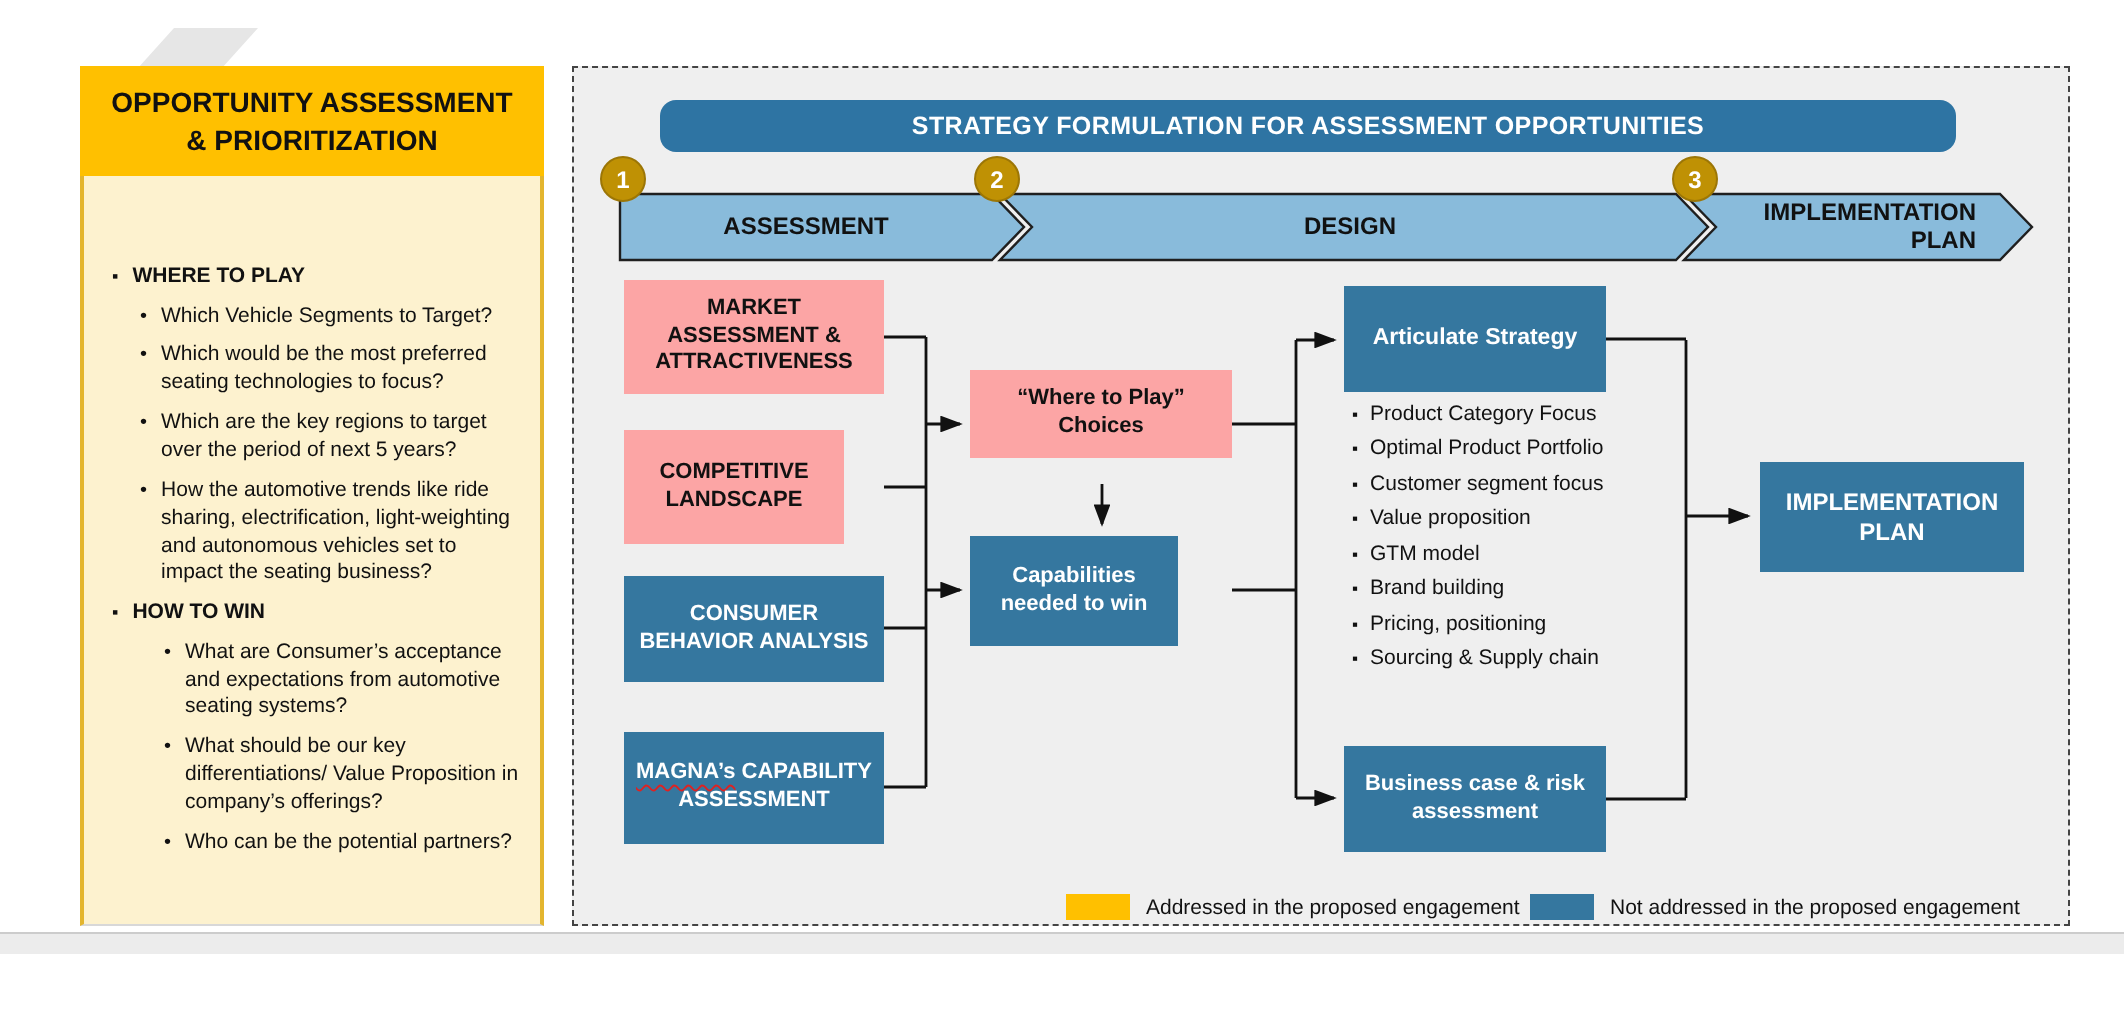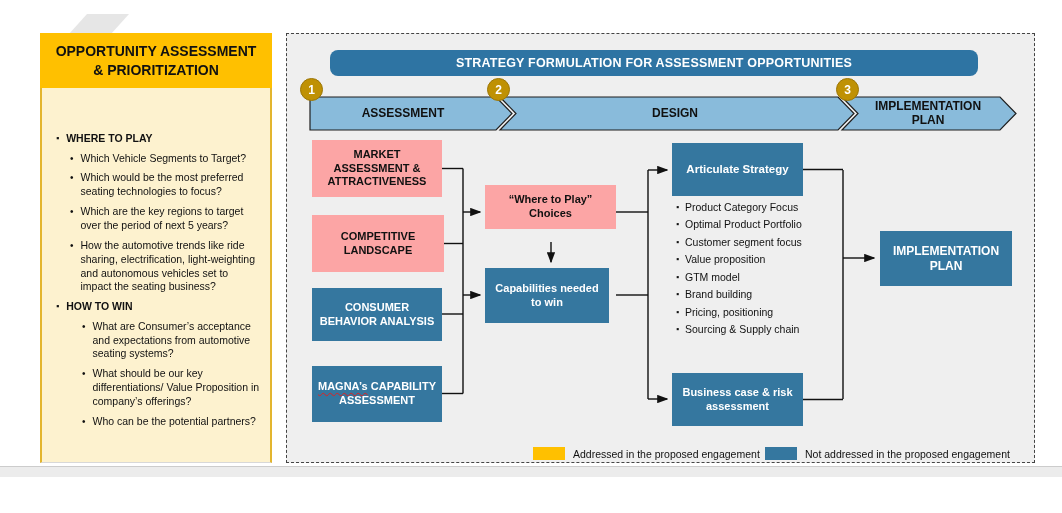--- a/index.html
+++ b/index.html
@@ -27,21 +27,21 @@
   
   .panel { left:286px; top:33px; width:749px; height:430px; background:#EFEFEF; border:1px dashed #444; }
 
   .banner { left:330px; top:50px; width:648px; height:26px; background:#2E74A3; border-radius:8px;
     display:flex; align-items:center; justify-content:center; color:#fff; font-weight:bold;
     font-size:12.5px; letter-spacing:0.2px; }
 
   svg.overlay { position:absolute; left:0; top:0; width:1062px; height:513px; pointer-events:none; }
 
   .phase-label { top:97px; height:33px; display:flex; align-items:center; justify-content:center;
-    text-align:center; font-weight:bold; font-size:12px; color:#111; line-height:1.15; z-index:2; }
+    text-align:right; font-weight:bold; font-size:12px; color:#111; line-height:1.15; z-index:2; }
   .phase-num { width:23px; height:23px; top:78px; background:#BF9104; border:1px solid #9c7606;
     border-radius:50%; color:#fff; font-weight:bold; font-size:12px;
     display:flex; align-items:center; justify-content:center; z-index:3; }
 
   .fbox { display:flex; align-items:center; justify-content:center; text-align:center;
     font-weight:bold; padding:3px 6px; line-height:1.25; z-index:2; }
   .ybox { background:#fca5a5; color:#111; font-size:11px; }
   .bbox { background:#35779F; color:#fff; font-size:11px; }
 
   .wavy { text-decoration:underline; text-decoration-style:wavy; text-decoration-color:#d22;
@@ -140,28 +140,28 @@
 </svg>
 
 <div class="abs phase-label" style="left:320px; width:166px;">ASSESSMENT</div>
 <div class="abs phase-label" style="left:530px; width:290px;">DESIGN</div>
 <div class="abs phase-label" style="left:868px; width:120px;">IMPLEMENTATION PLAN</div>
 <div class="abs phase-num" style="left:300px;">1</div>
 <div class="abs phase-num" style="left:487px;">2</div>
 <div class="abs phase-num" style="left:836px;">3</div>
 
 <div class="abs fbox ybox" style="left:312px; top:140px; width:130px; height:57px;">MARKET ASSESSMENT &amp; ATTRACTIVENESS</div>
-<div class="abs fbox ybox" style="left:312px; top:215px; width:132px; height:57px;">COMPETITIVE LANDSCAPE</div>
+<div class="abs fbox ybox" style="left:312px; top:215px; width:110px; height:57px;">COMPETITIVE LANDSCAPE</div>
 <div class="abs fbox bbox" style="left:312px; top:288px; width:130px; height:53px;">CONSUMER BEHAVIOR ANALYSIS</div>
 <div class="abs fbox bbox" style="left:312px; top:366px; width:130px; height:56px;">
   <span><span class="wavy">MAGNA’s</span> <span>CAPABILITY ASSESSMENT</span></span>
 </div>
 
 <div class="abs fbox ybox" style="left:485px; top:185px; width:131px; height:44px;">“Where to Play” Choices</div>
-<div class="abs fbox bbox" style="left:485px; top:268px; width:124px; height:55px;">Capabilities needed to win</div>
+<div class="abs fbox bbox" style="left:485px; top:268px; width:104px; height:55px;">Capabilities needed to win</div>
 
 <div class="abs fbox bbox" style="left:672px; top:143px; width:131px; height:53px; font-size:11.5px;">Articulate Strategy</div>
 
 <div class="abs strategy-bullets">
   <div class="sb-item">
       <span class="b1">▪</span>
       <span>Product Category Focus</span>
     </div>
   <div class="sb-item">
       <span class="b1">▪</span>

